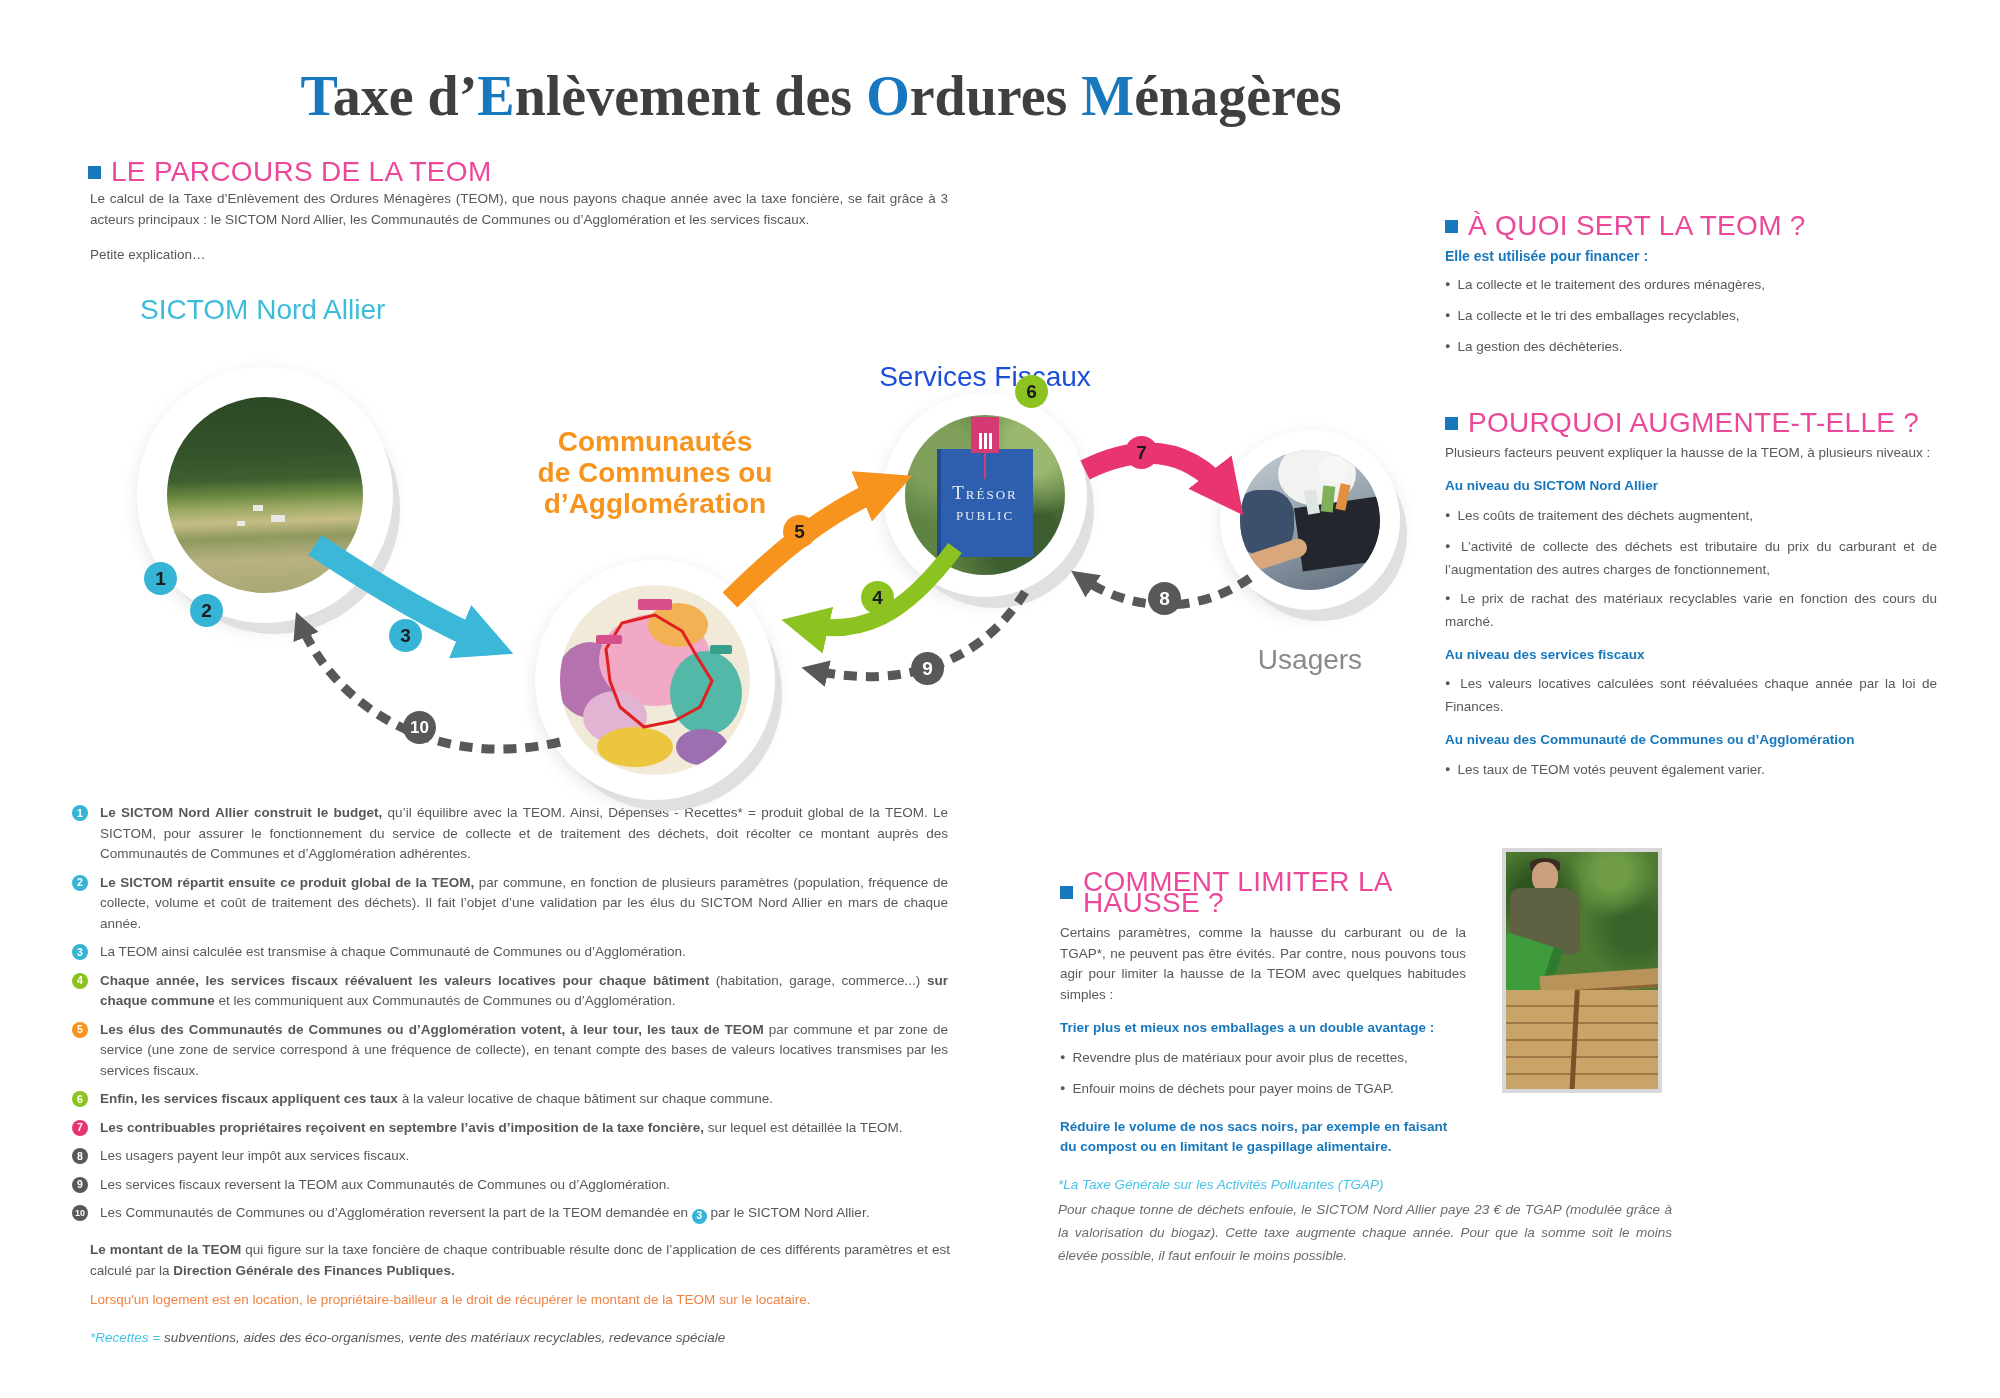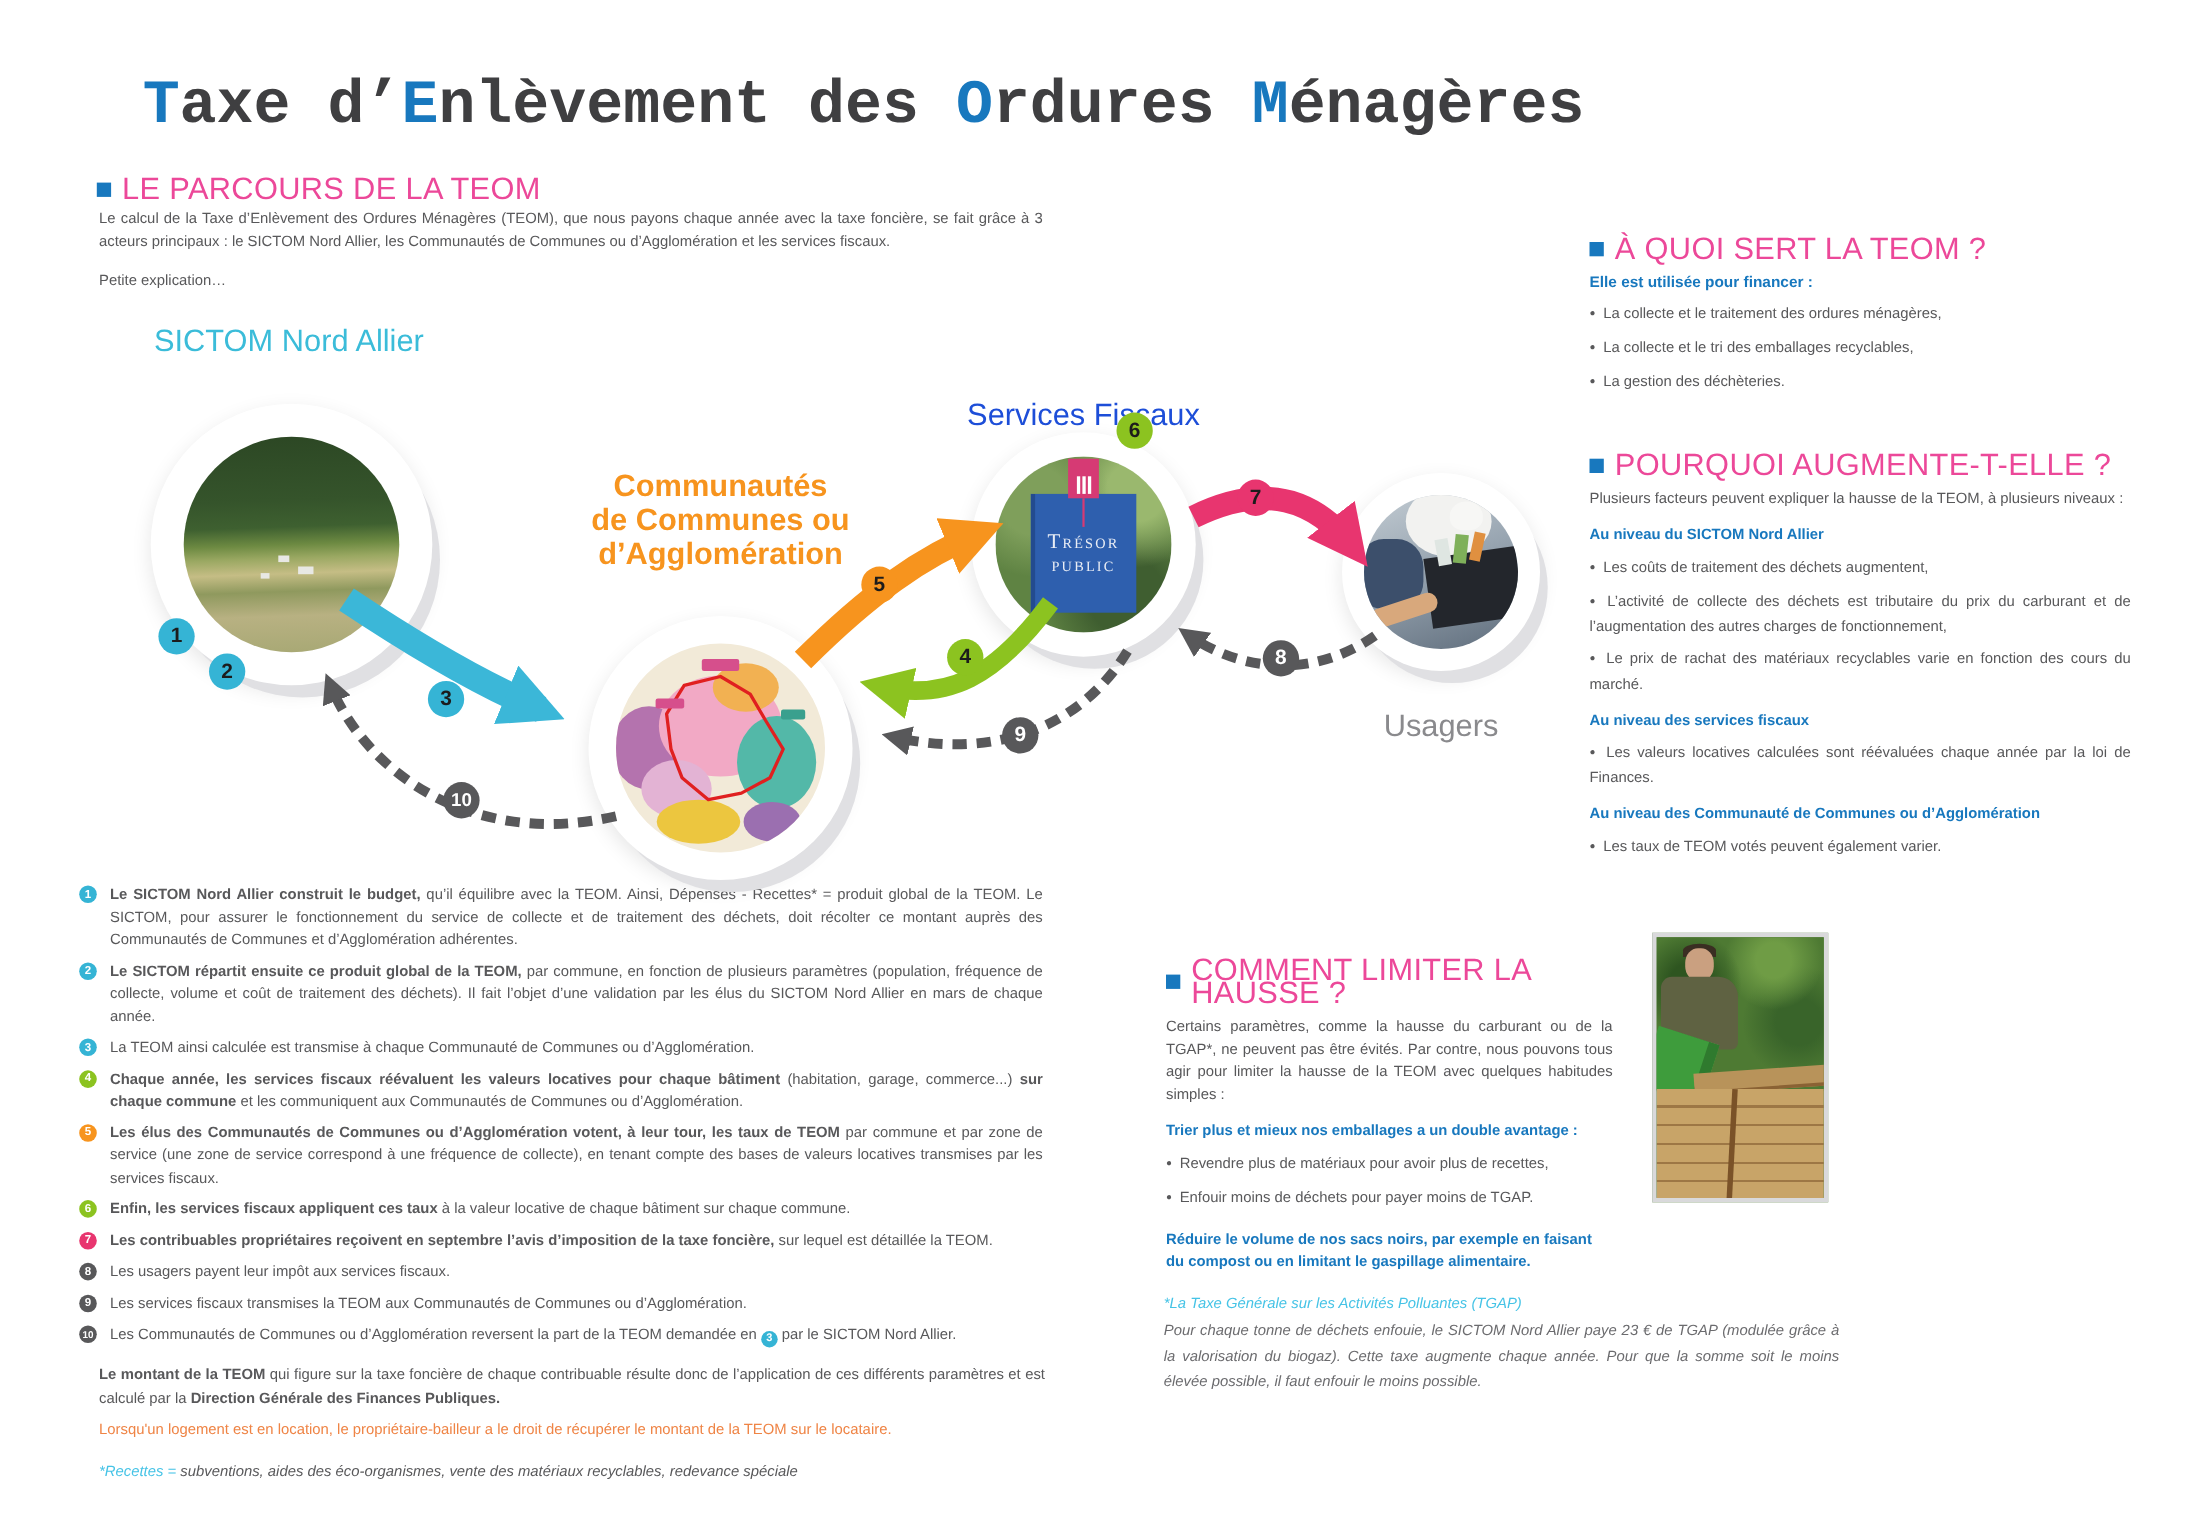--- a/index.html
+++ b/index.html
@@ -2,21 +2,21 @@
 <html><head>
 <meta charset="utf-8">
 <style>
   html,body{margin:0;padding:0;background:#fff;}
   .page{position:relative;width:2000px;height:1398px;background:#fff;overflow:hidden;
         font-family:"Liberation Sans",sans-serif;color:#58585a;}
   .abs{position:absolute;}
 
   
   .title{position:absolute;left:0;top:64px;width:1570px;text-align:center;
-         font-family:Liberation Mono, monospace;font-weight:bold;font-size:56px;color:#3f3f41;}
+         font-family:Liberation Serif, serif;font-weight:bold;font-size:56px;color:#3f3f41;padding-left:36px;}
   .title .blu{color:#1878be;}
 
   
   .sec-h{display:flex;align-items:center;color:#ec4899;font-size:28px;letter-spacing:.3px;}
   .sec-h .sq{width:13px;height:13px;background:#1878be;margin-right:10px;flex:0 0 auto;}
 
   .body-txt{font-size:13.5px;line-height:20.5px;}
   .just{text-align:justify;}
   .b{font-weight:bold;}
   .blue-b{color:#1878be;font-weight:bold;}
@@ -246,21 +246,21 @@
 
   <div class="steps just">
     <div class="step"><span class="nbadge bg-cyan">1</span><span><span class="b">Le SICTOM Nord Allier construit le budget,</span><span> qu’il équilibre avec la TEOM. Ainsi, Dépenses - Recettes* = produit global de la TEOM. Le SICTOM, pour assurer le fonctionnement du service de collecte et de traitement des déchets, doit récolter ce montant auprès des Communautés de Communes et d’Agglomération adhérentes.</span></span></div>
     <div class="step"><span class="nbadge bg-cyan">2</span><span><span class="b">Le SICTOM répartit ensuite ce produit global de la TEOM,</span><span> par commune, en fonction de plusieurs paramètres (population, fréquence de collecte, volume et coût de traitement des déchets). Il fait l’objet d’une validation par les élus du SICTOM Nord Allier en mars de chaque année.</span></span></div>
     <div class="step"><span class="nbadge bg-cyan">3</span><span><span>La TEOM ainsi calculée est transmise à chaque Communauté de Communes ou d’Agglomération.</span></span></div>
     <div class="step"><span class="nbadge bg-green">4</span><span><span class="b">Chaque année, les services fiscaux réévaluent les valeurs locatives pour chaque bâtiment</span><span> (habitation, garage, commerce...) </span><span class="b">sur chaque commune</span><span> et les communiquent aux Communautés de Communes ou d’Agglomération.</span></span></div>
     <div class="step"><span class="nbadge bg-orange">5</span><span><span class="b">Les élus des Communautés de Communes ou d’Agglomération votent, à leur tour, les taux de TEOM</span><span> par commune et par zone de service (une zone de service correspond à une fréquence de collecte), en tenant compte des bases de valeurs locatives transmises par les services fiscaux.</span></span></div>
     <div class="step"><span class="nbadge bg-green">6</span><span><span class="b">Enfin, les services fiscaux appliquent ces taux</span><span> à la valeur locative de chaque bâtiment sur chaque commune.</span></span></div>
     <div class="step"><span class="nbadge bg-pink">7</span><span><span class="b">Les contribuables propriétaires reçoivent en septembre l’avis d’imposition de la taxe foncière,</span><span> sur lequel est détaillée la TEOM.</span></span></div>
     <div class="step"><span class="nbadge bg-gray">8</span><span><span>Les usagers payent leur impôt aux services fiscaux.</span></span></div>
-    <div class="step"><span class="nbadge bg-gray">9</span><span><span>Les services fiscaux transmises la TEOM aux Communautés de Communes ou d’Agglomération.</span></span></div>
+    <div class="step"><span class="nbadge bg-gray">9</span><span><span>Les services fiscaux reversent la TEOM aux Communautés de Communes ou d’Agglomération.</span></span></div>
     <div class="step"><span class="nbadge bg-gray" style="font-size:9px;">10</span><span><span>Les Communautés de Communes ou d’Agglomération reversent la part de la TEOM demandée en </span><span class="inline-badge">3</span><span> par le SICTOM Nord Allier.</span></span></div>
   </div>
 
   <div class="closing body-txt">
     <div class="p1 just"><span class="b">Le montant de la TEOM</span><span> qui figure sur la taxe foncière de chaque contribuable résulte donc de l’application de ces différents paramètres et est calculé par la </span><span class="b">Direction Générale des Finances Publiques.</span></div>
     <div class="orange-note">Lorsqu'un logement est en location, le propriétaire-bailleur a le droit de récupérer le montant de la TEOM sur le locataire.</div>
     <div class="it"><span class="cyan-it">*Recettes =</span><span> subventions, aides des éco-organismes, vente des matériaux recyclables, redevance spéciale</span></div>
   </div>
 
   <div class="rcol body-txt">

